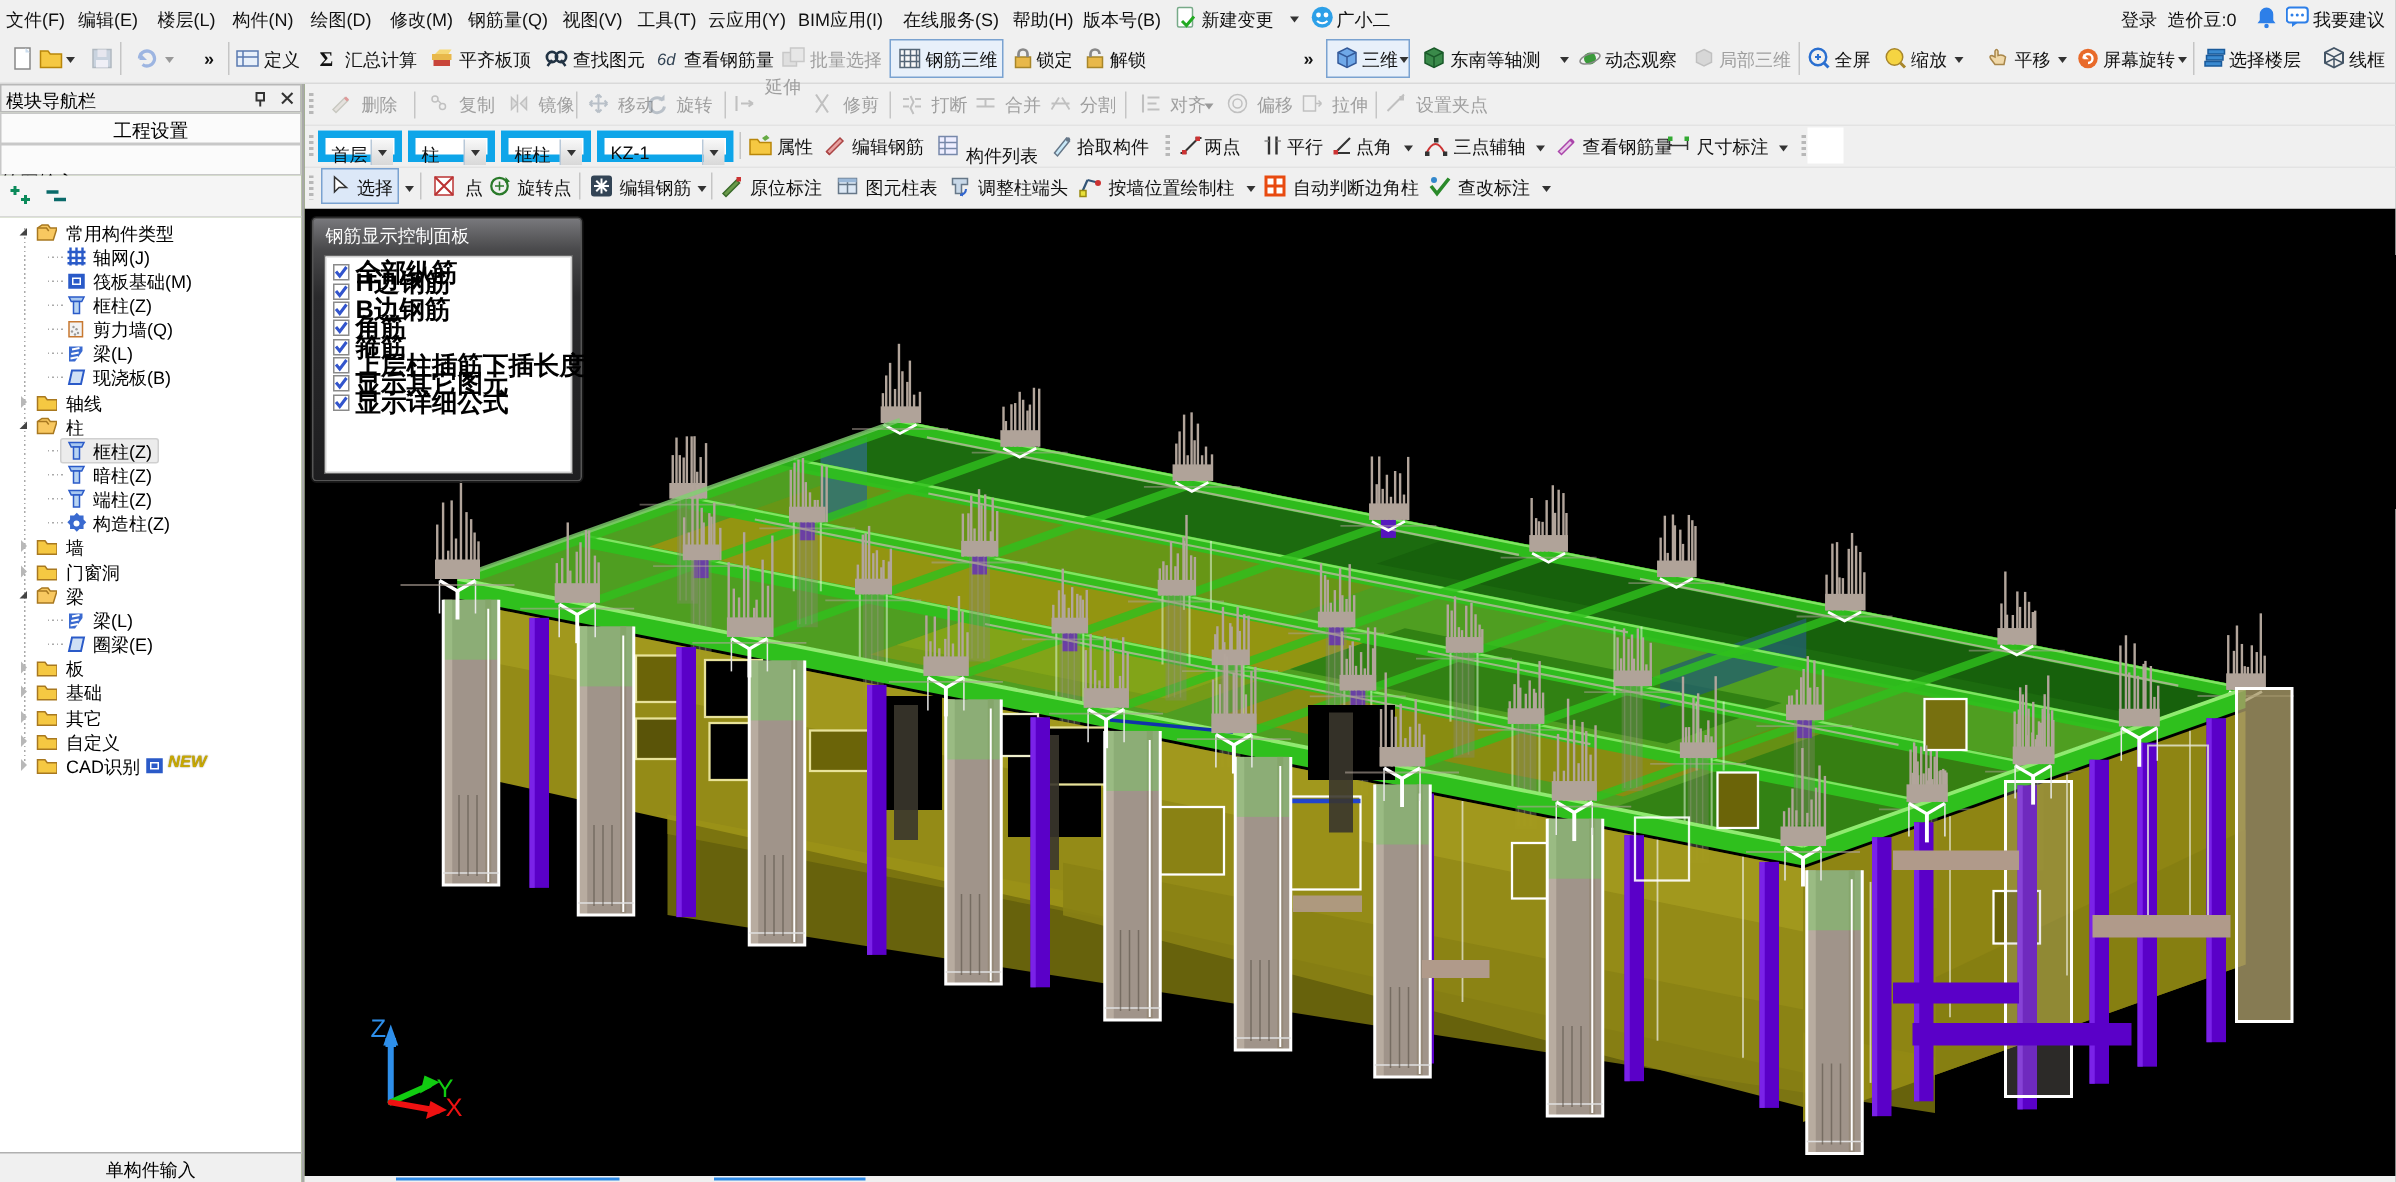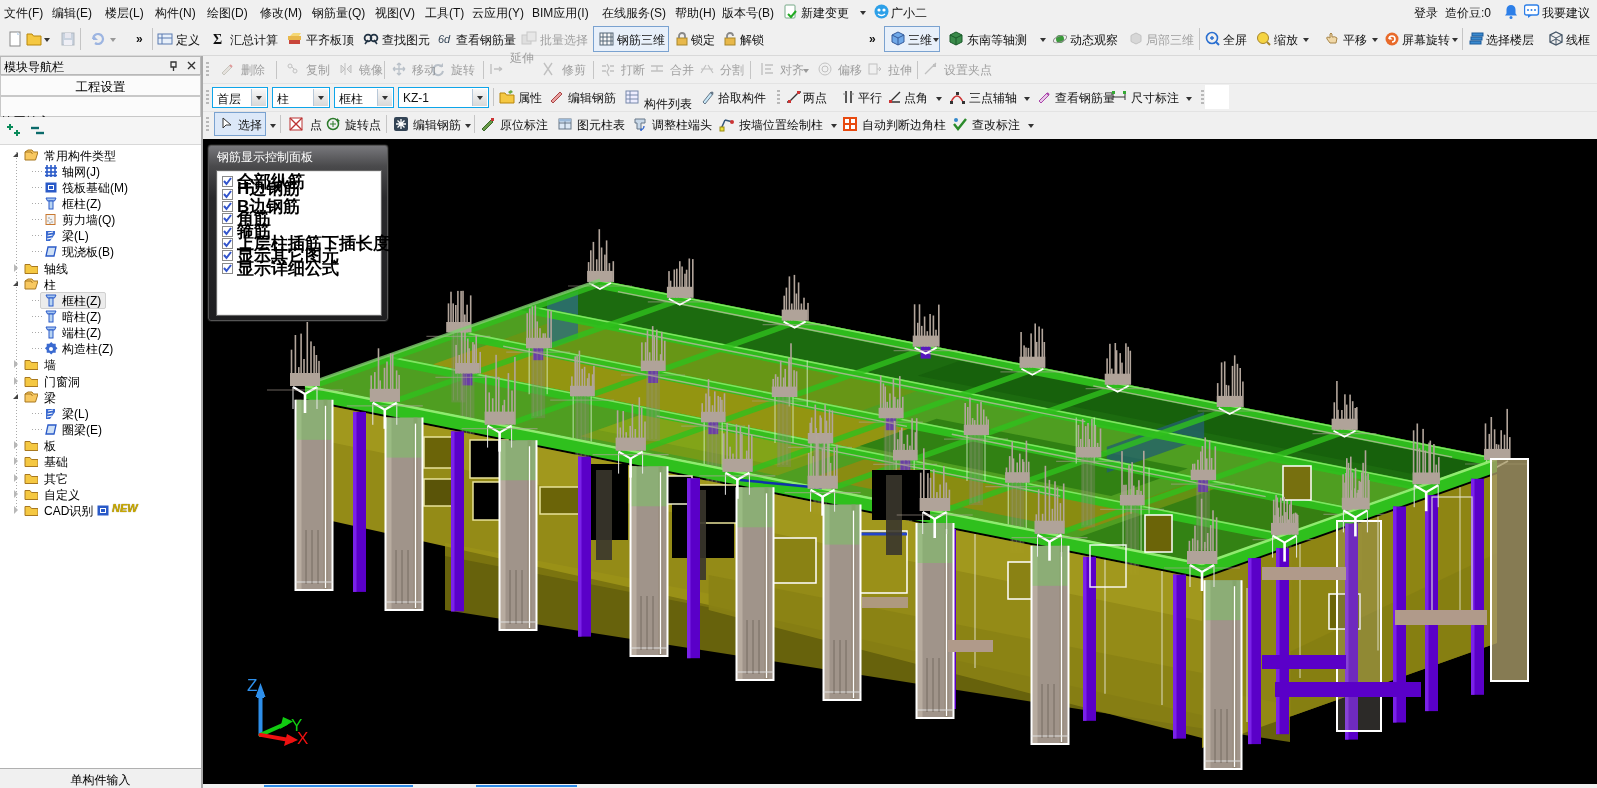--- a/index.html
+++ b/index.html
@@ -2,21 +2,21 @@
 <html><head><meta charset="utf-8">
 <style>
 *{margin:0;padding:0;box-sizing:border-box}
 html,body{width:1597px;height:788px;overflow:hidden;font-family:"Liberation Sans",sans-serif;background:#f0f0f0}
 .mi{position:absolute;top:5px;font-size:12px;color:#111;white-space:nowrap}
 .mico{position:absolute;top:4px}
 .tico{position:absolute}
 .tt{position:absolute;font-size:12px;color:#111;white-space:nowrap}
 .tt.gray{color:#9f9f9f}
 .arr{position:absolute;width:0;height:0;border-left:3.5px solid transparent;border-right:3.5px solid transparent;border-top:4px solid #333}
-.combo{position:absolute;height:21px;background:#fff;border:1px solid #0ea5e9;font-size:12px;color:#111;padding:3px 0 0 4px}
+.combo{position:absolute;height:21px;background:#fff;border:5px solid #0ea5e9;font-size:12px;color:#111;padding:3px 0 0 4px}
 .cbtn{position:absolute;right:1px;top:1px;width:15px;height:17px;background:linear-gradient(#f8f8f8,#d8d8d8);border-left:1px solid #b8c8d8;display:flex;align-items:center;justify-content:center}
 .carr{width:0;height:0;border-left:3.5px solid transparent;border-right:3.5px solid transparent;border-top:4px solid #333}
 .trt{position:absolute;font-size:12px;color:#000;white-space:nowrap}
 .cb{width:11px;height:11px;background:#fff;border:1px solid #8a8a8a;display:inline-flex;align-items:center;justify-content:center;margin-right:4px}
 .cbt{font-size:17px;color:#000;font-weight:bold;white-space:nowrap}
 </style></head>
 <body>
 
 <div style="position:absolute;left:0;top:0;width:1597px;height:24px;background:#f0f0f0">
     <span class="mi" style="left:4px">文件(F)</span>

